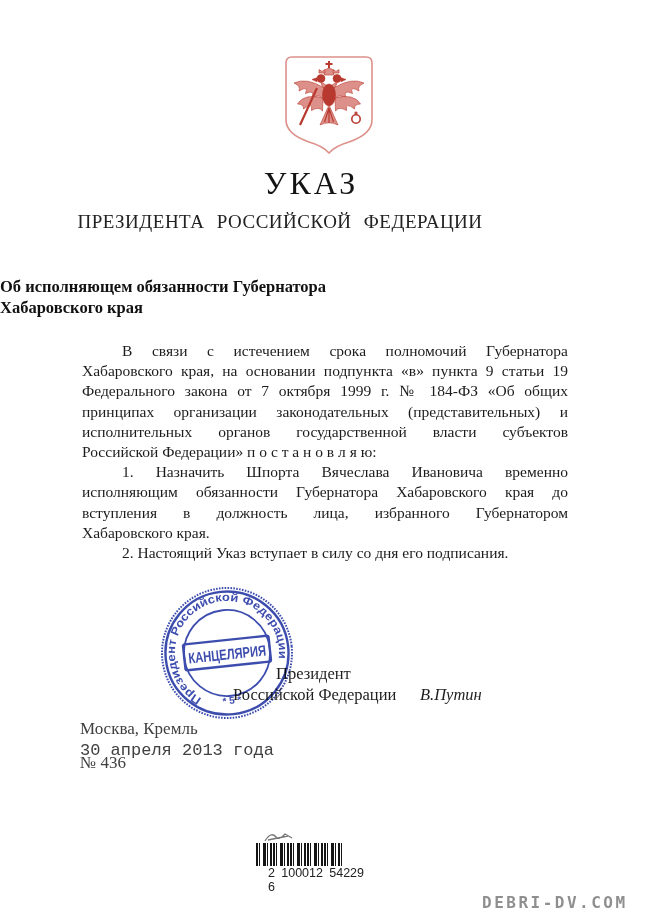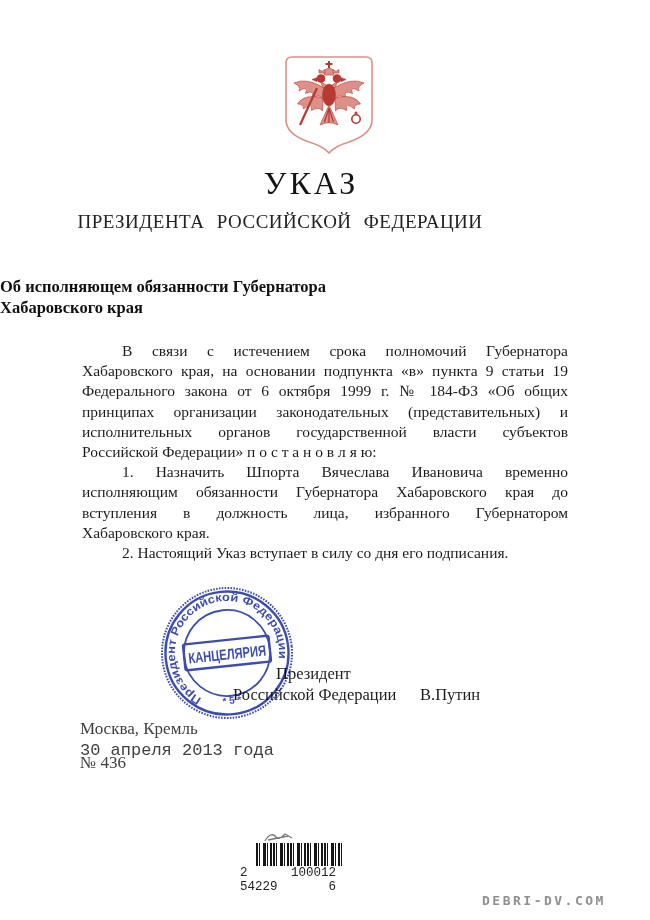--- a/index.html
+++ b/index.html
@@ -28,21 +28,21 @@
 
   
   #body-text{left:82px;top:341px;width:486px;font-size:15.5px;line-height:20.2px;color:#1c1c1c;}
   .body-line{text-align:justify;text-align-last:justify;white-space:normal;}
   .body-line.lastline{text-align-last:left;}
   .body-line.indent{text-indent:40px;}
 
   
   #sig-line1{left:276px;top:664px;font-size:16.5px;}
   #sig-line2{left:233px;top:685px;font-size:16.5px;}
-  #sig-name{left:420px;top:685px;font-size:16.5px;}
+  #sig-name{left:420px;top:685px;font-size:16.5px;font-style:italic;}
 
   
   #stamp{left:156px;top:582px;width:142px;height:142px;mix-blend-mode:multiply;opacity:0.93;}
   #stamp svg text{font-family:"Liberation Sans", sans-serif;}
 
   
   .footer-line{left:80px;font-size:17px;color:#404040;}
   #footer-place{top:719px;}
   #footer-date{top:741px;font-family:Liberation Mono, monospace;}
   #footer-number{top:753px;}
@@ -52,28 +52,28 @@
   #barcode-bars{
     left:256px;top:843px;width:86px;height:23px;
     background:repeating-linear-gradient(90deg,
       #151515 0 2px, #fff 2px 3px,
       #151515 3px 4px, #fff 4px 7px,
       #151515 7px 10px, #fff 10px 11px,
       #151515 11px 12px, #fff 12px 14px,
       #151515 14px 16px, #fff 16px 17px);
   }
   #barcode-digits{
-    left:240px;top:866px;width:96px;text-align:justify;text-align-last:justify;
-    font-size:12.5px;color:#222;font-family:Liberation Mono, monospace;
+    left:268px;top:866px;width:96px;text-align:justify;text-align-last:justify;
+    font-size:12.5px;color:#222;font-family:Liberation Sans, sans-serif;
   }
 
   
   #watermark{
     left:482px;top:893px;font-family:"DejaVu Sans Mono", monospace;
-    font-size:13px;letter-spacing:2.5px;color:#8f8f8f;font-weight:bold;
+    font-size:16px;letter-spacing:2.5px;color:#8f8f8f;font-weight:bold;
   }
 </style>
 </head>
 <body>
 
 <svg id="emblem" class="abs" viewBox="0 0 88 98" xmlns="http://www.w3.org/2000/svg">
   <path d="M7,1 H81 Q87,1 87,7 V64 Q87,78 64,86 Q50,90 44,97 Q38,90 24,86 Q1,78 1,64 V7 Q1,1 7,1 Z" fill="#ffffff" stroke="#dd9089" stroke-width="1.6"></path>
   <g fill="#b8392f" stroke="#b8392f" stroke-width="0.6" transform="translate(44,6)">
 
     <path d="M-1,-1 h2 v2 h2.5 v2 h-2.5 v3 h-2 v-3 h-2.5 v-2 h2.5 z" stroke="none"></path>
@@ -112,21 +112,21 @@
 <div id="title-sub" class="abs">ПРЕЗИДЕНТА  РОССИЙСКОЙ  ФЕДЕРАЦИИ</div>
 
 <div id="subject" class="abs">
   <div>Об исполняющем обязанности Губернатора</div>
   <div>Хабаровского края</div>
 </div>
 
 <div id="body-text" class="abs">
     <div class="body-line indent">В связи с истечением срока полномочий Губернатора</div>
     <div class="body-line">Хабаровского края, на основании подпункта «в» пункта 9 статьи 19</div>
-    <div class="body-line">Федерального закона от 6 октября 1999 г. № 184-ФЗ «Об общих</div>
+    <div class="body-line">Федерального закона от 7 октября 1999 г. № 184-ФЗ «Об общих</div>
     <div class="body-line">принципах организации законодательных (представительных) и</div>
     <div class="body-line">исполнительных органов государственной власти субъектов</div>
     <div class="body-line lastline">Российской Федерации» п о с т а н о в л я ю:</div>
     <div class="body-line indent">1. Назначить Шпорта Вячеслава Ивановича временно</div>
     <div class="body-line">исполняющим обязанности Губернатора Хабаровского края до</div>
     <div class="body-line">вступления в должность лица, избранного Губернатором</div>
     <div class="body-line lastline">Хабаровского края.</div>
     <div class="body-line indent lastline">2. Настоящий Указ вступает в силу со дня его подписания.</div>
   </div>
 

